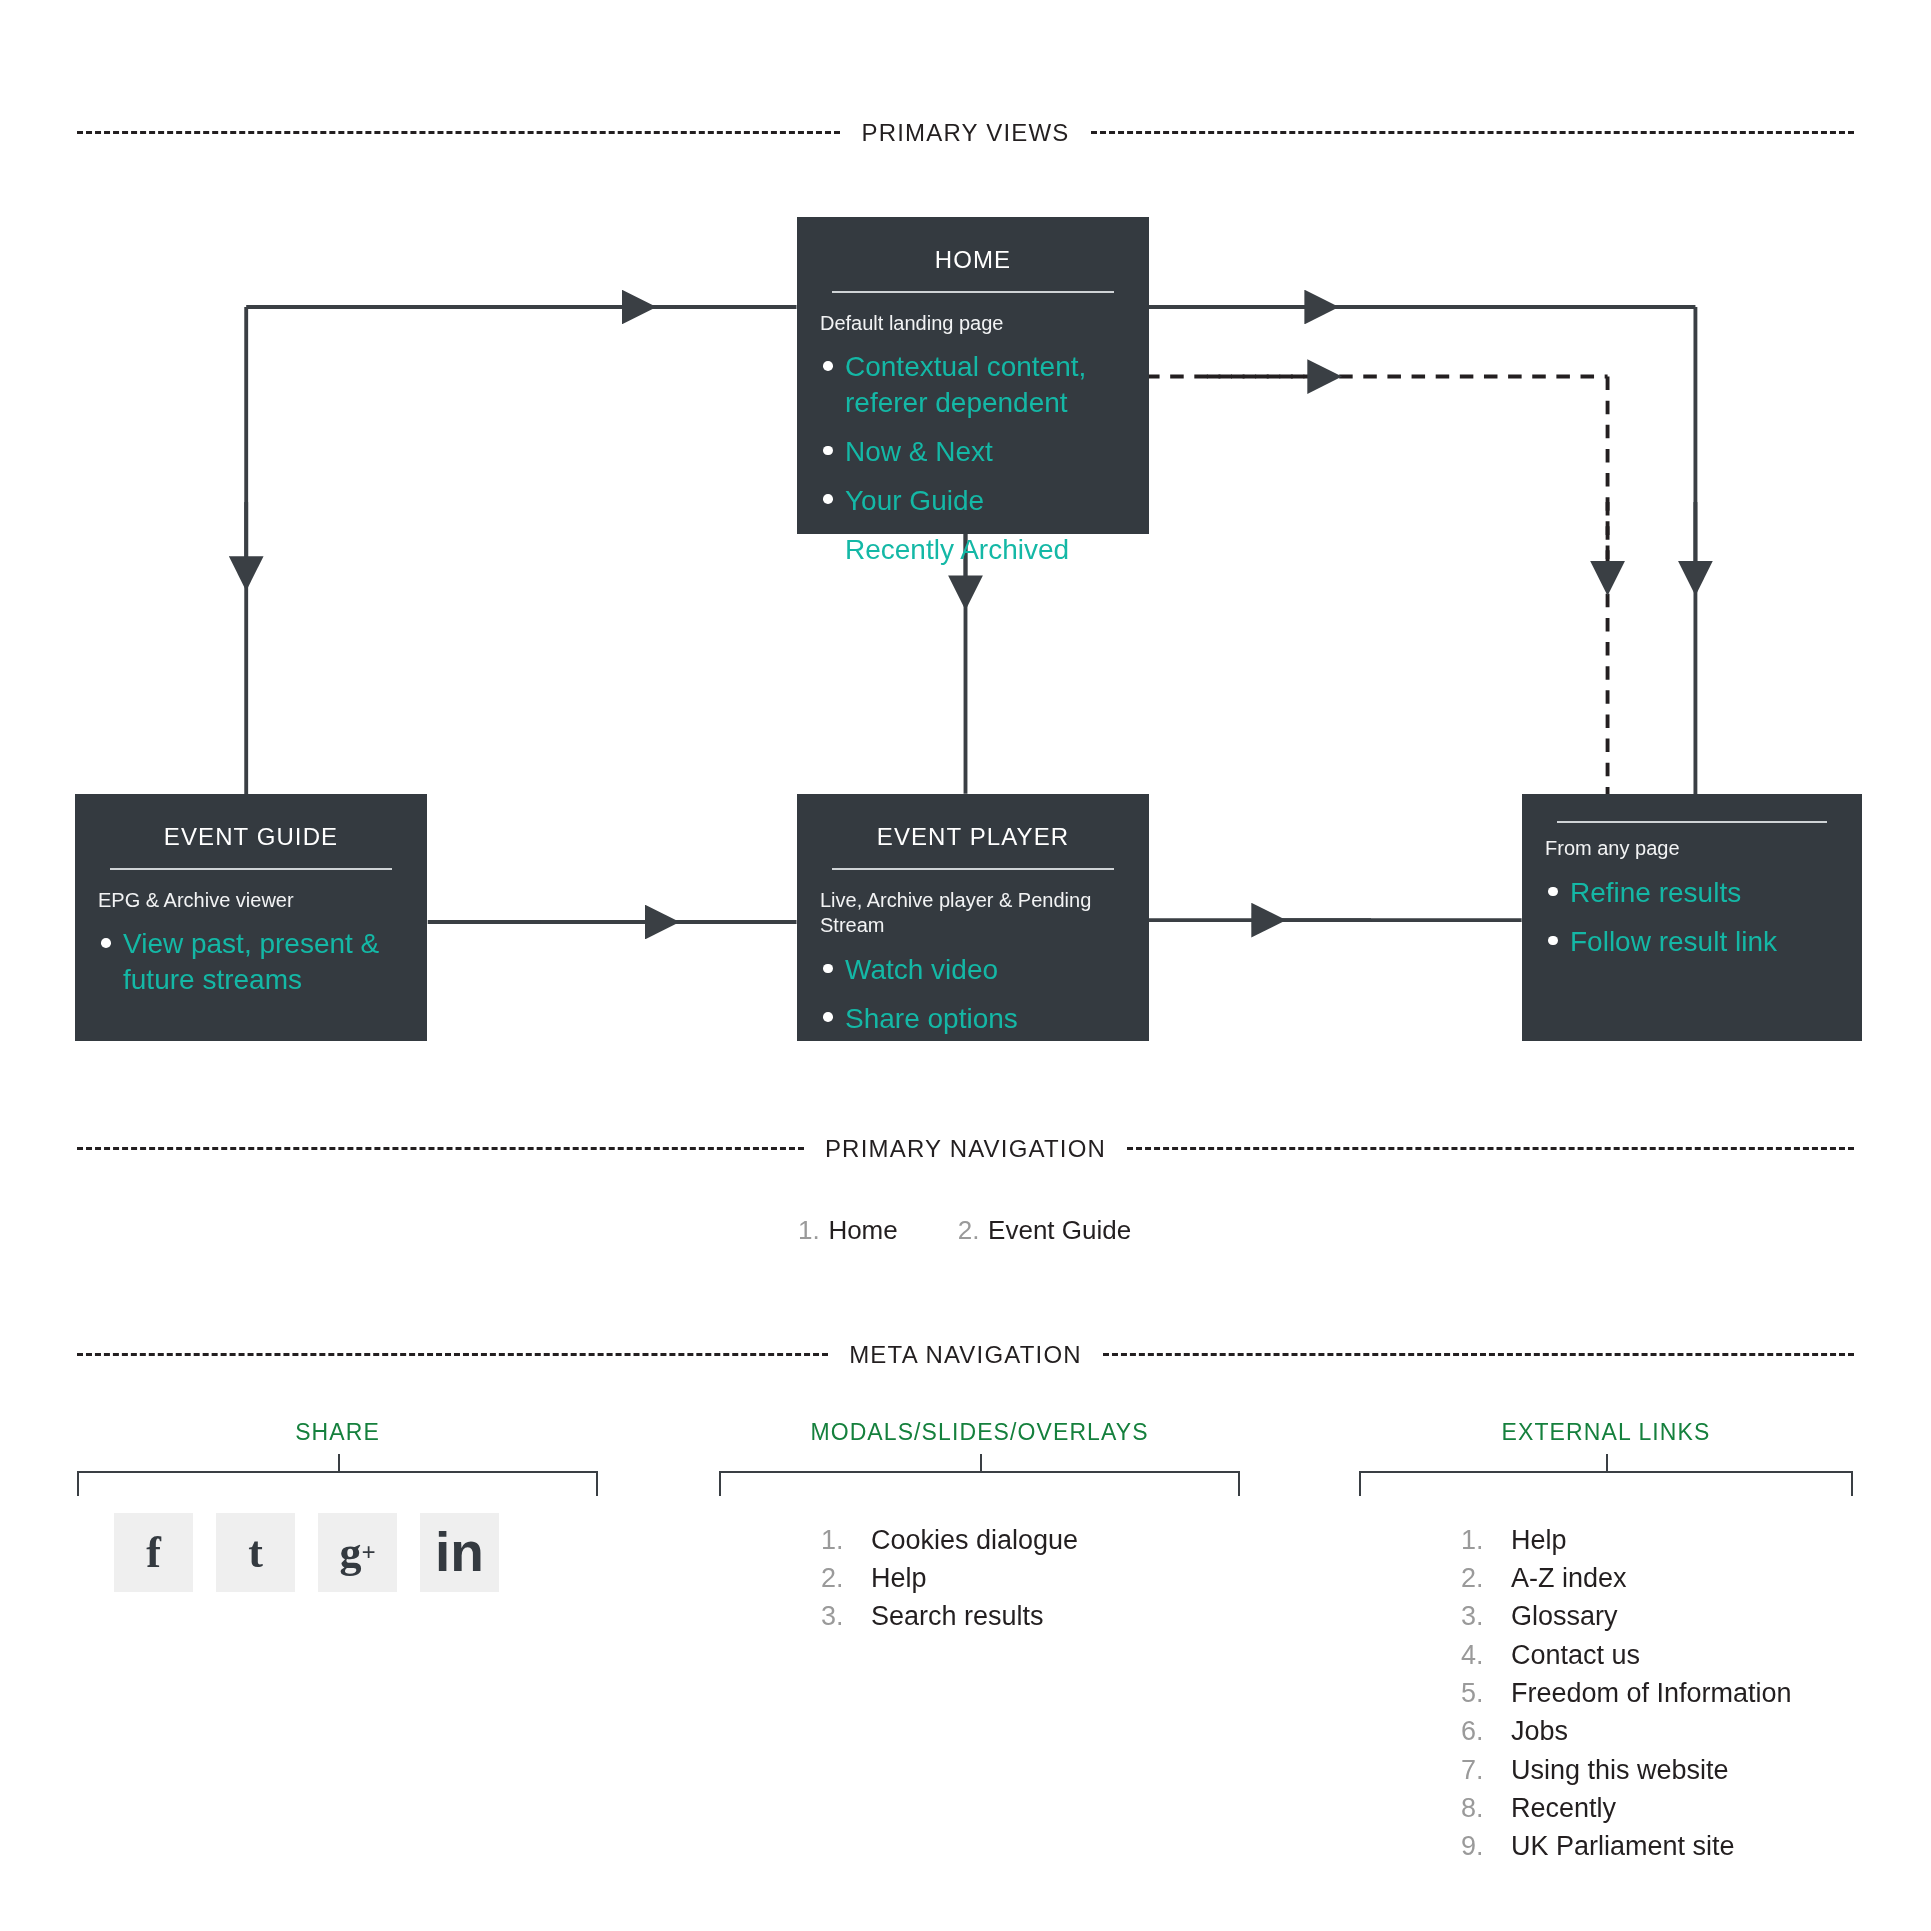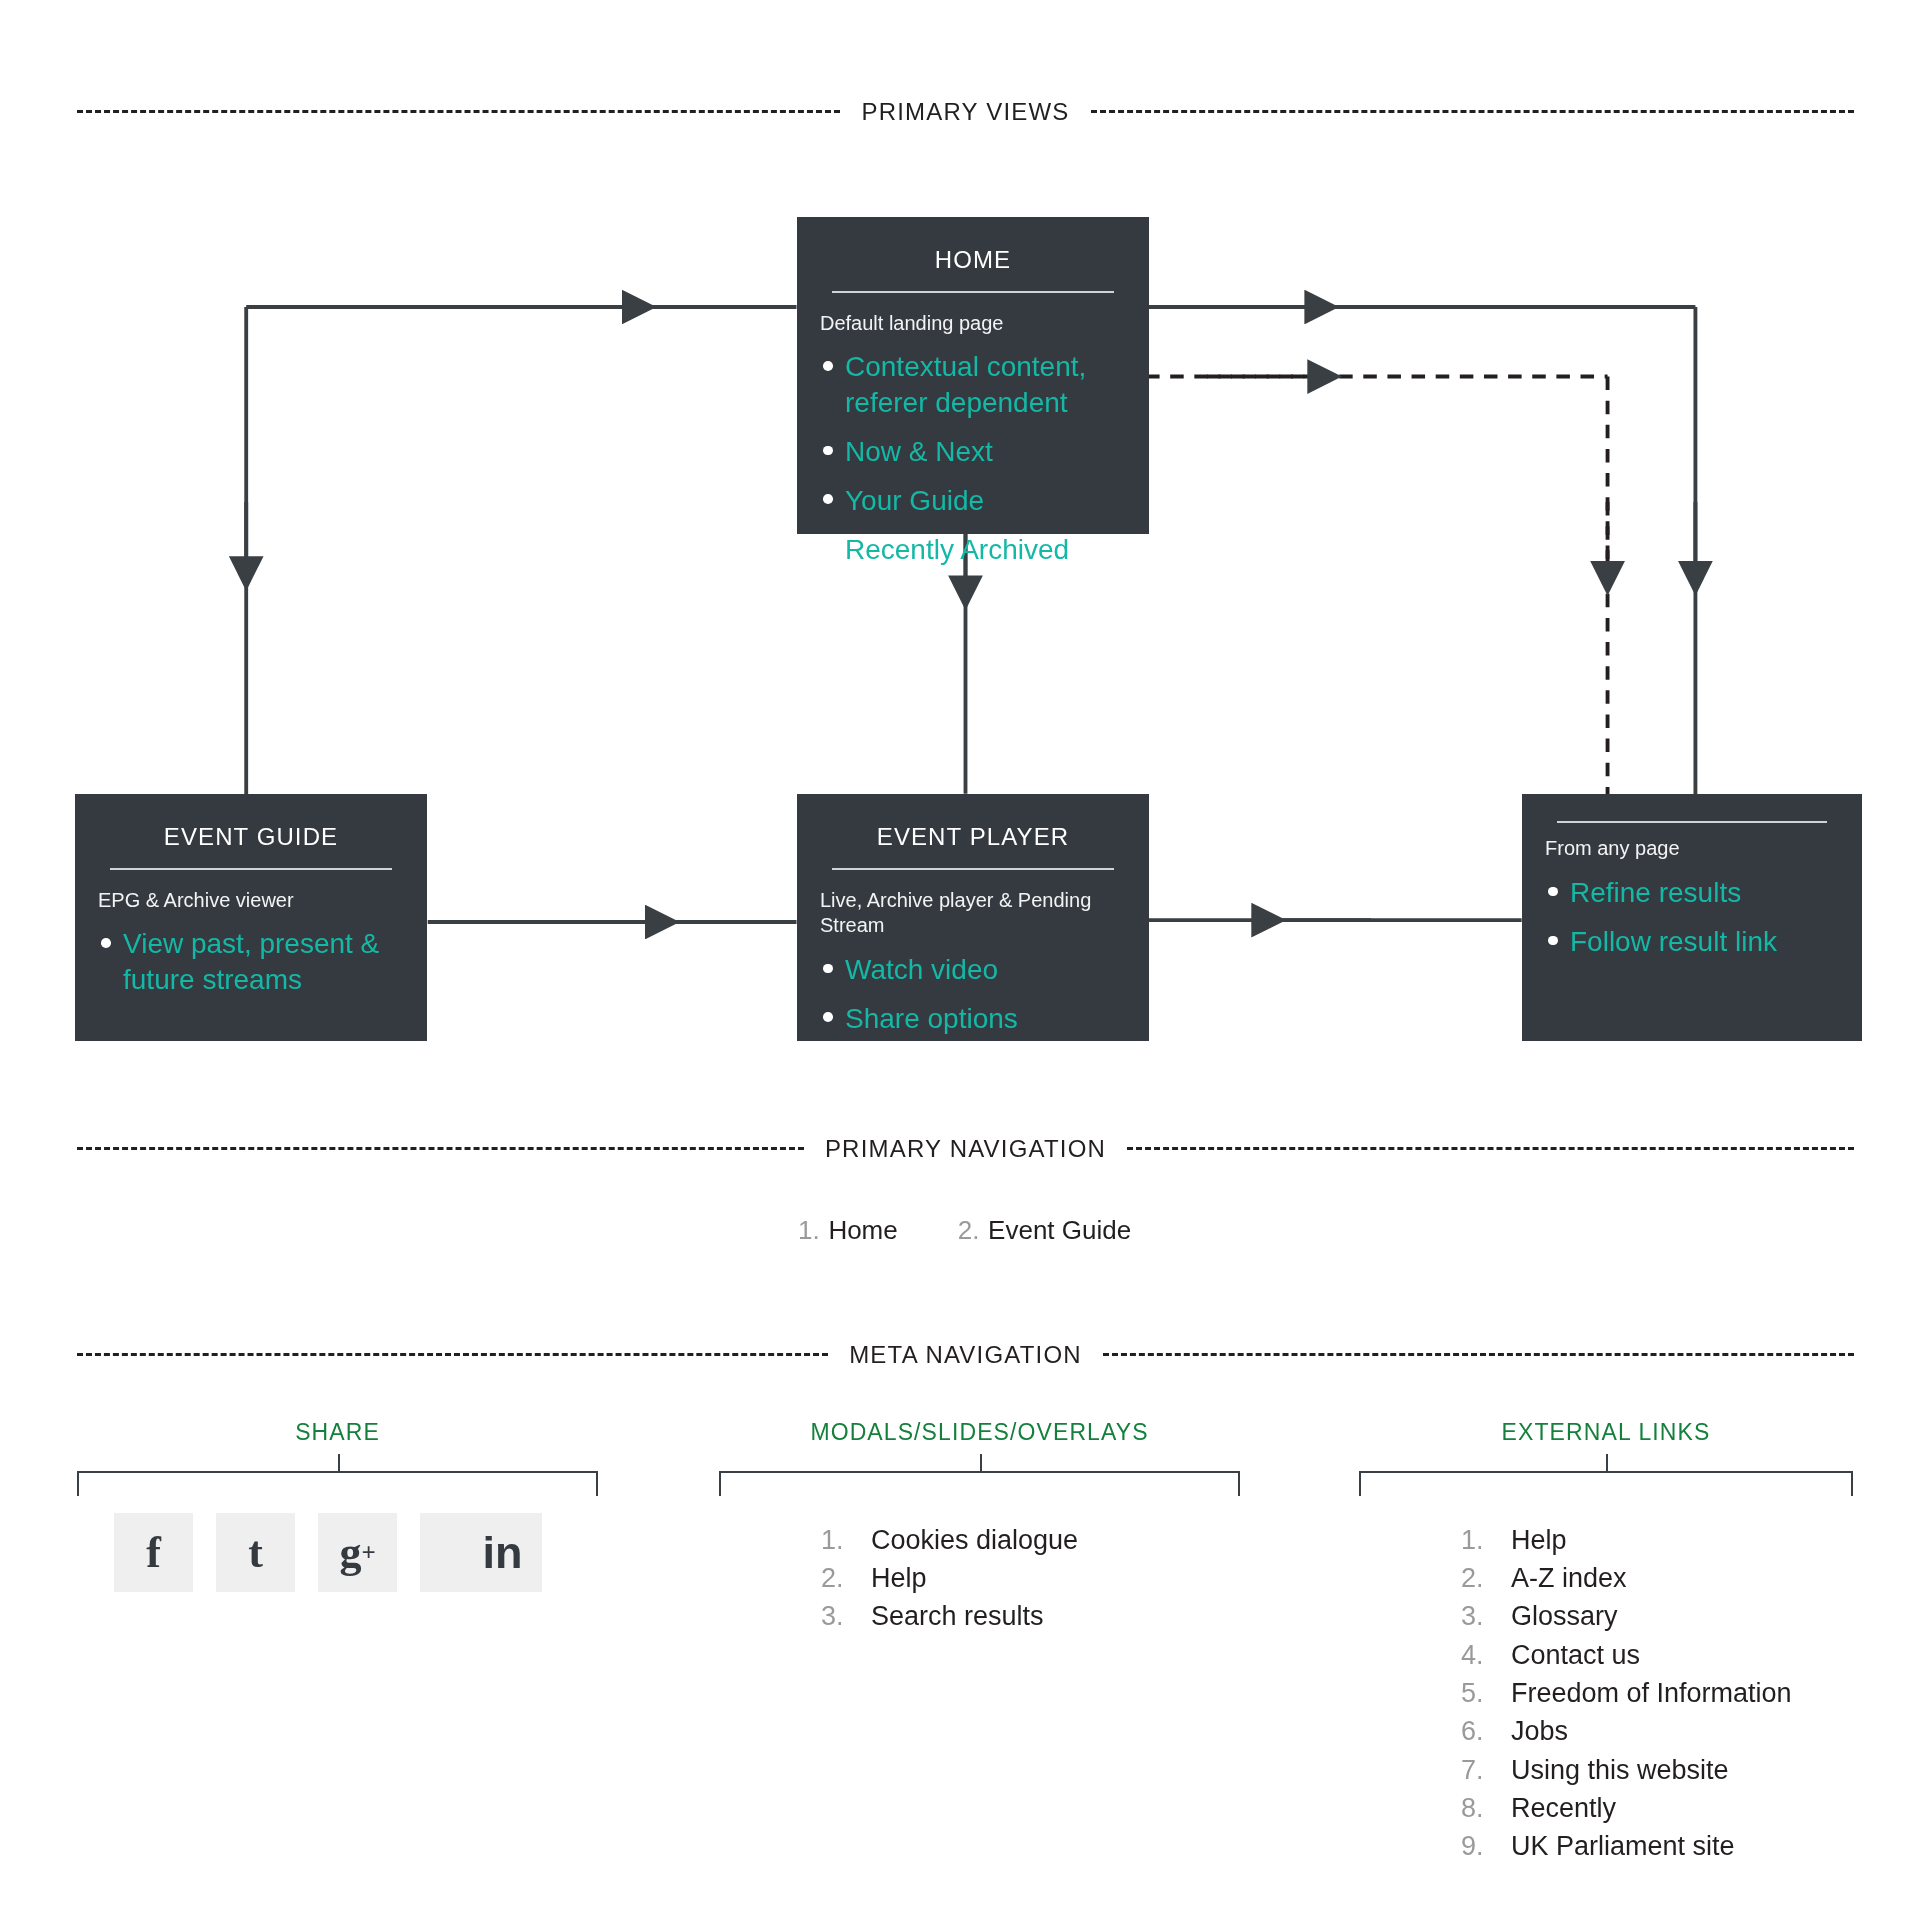--- a/index.html
+++ b/index.html
@@ -170,22 +170,21 @@
     align-items: center;
     justify-content: center;
     color: #343a40;
     font-size: 44px;
     font-weight: bold;
     line-height: 1;
     font-family: "Liberation Serif", serif;
   }
   .social-tile.sans {
     font-family: "Liberation Sans", sans-serif;
-    font-size: 45px;
-    padding-left: 43px;
+    font-size: 55px;
   }
   .social-tile .plus {
     font-size: 25px;
     vertical-align: super;
     font-weight: bold;
   }
 
   ol.meta-list {
     list-style: none;
     margin: 25px 0 0 0;
@@ -266,21 +265,21 @@
       <path d="M443,955 L825,955" fill="none" stroke="#3a3f44" stroke-width="4"></path>
       <path d="M560,955 L672,955" fill="none" stroke="#3a3f44" stroke-width="4" marker-end="url(#arrR)"></path>
     </g>
 
     <g>
       <path d="M1576,953 L1190,953" fill="none" stroke="#3a3f44" stroke-width="4"></path>
       <path d="M1420,953 L1300,953" fill="none" stroke="#3a3f44" stroke-width="4" marker-end="url(#arrL)"></path>
     </g>
   </svg>
 
-  <div class="divider" style="top:95px;text-align:right;">
+  <div class="divider" style="top:116px;text-align:right;">
     <div class="dash-line"></div>
     <div class="divider-label">PRIMARY VIEWS</div>
     <div class="dash-line right"></div>
   </div>
 
   <div class="node" style="left:797px; top:217px; width:352px; height:317px;">
     <div class="node-title">HOME</div>
     <div class="node-rule"></div>
     <div class="node-lead">Default landing page</div>
     <ul class="node-list">

